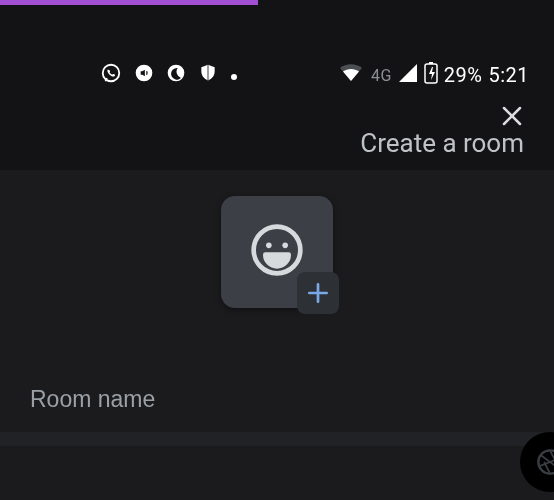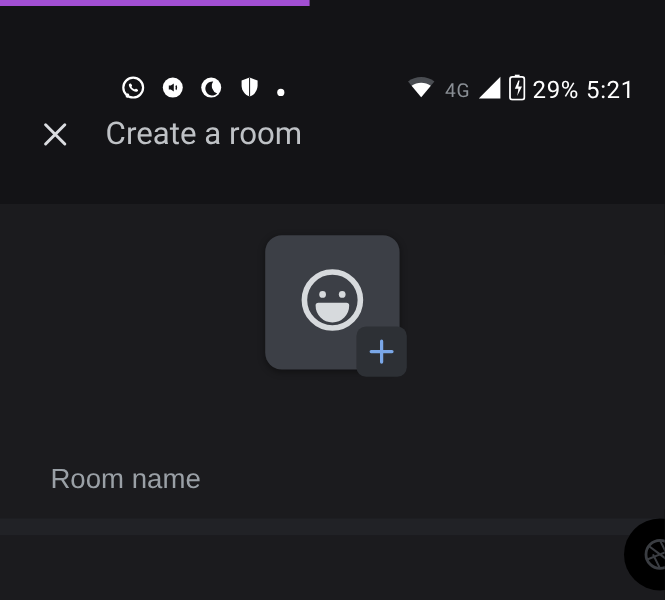--- a/index.html
+++ b/index.html
@@ -26,25 +26,26 @@
     align-items: center;
     padding: 0 25px 0 100px;
     color: #ffffff;
     margin-top: 44px;
   }
   .status-left { display: flex; align-items: center; gap: 12px; }
   .status-right { margin-left: auto; display: flex; align-items: center; gap: 6px; font-size: 20px; letter-spacing: 0.5px; }
   .net-label { color: #8a8f95; font-size: 16px; margin-left: 2px; }
   .app-bar {
     position: absolute;
-    top: 84px; left: 0; right: 0;
+    top: 104px; left: 0; right: 0;
     height: 56px;
     display: flex;
-    align-items: center;
+    align-items: flex-end;
     padding: 0 30px 0 34px;
+    flex-direction: column;
   }
   .close-btn { cursor: pointer; display: flex; align-items: center; justify-content: center; }
   .title { font-size: 26px; color: #bfc2c6; margin-left: 30px; font-weight: 400; }
   .next-btn { margin-left: auto; font-size: 21px; letter-spacing: 2px; color: #d7dadd; cursor: pointer; font-weight: 500; }
   .content {
     position: absolute;
     top: 170px; left: 0; right: 0; bottom: 0;
     background: #1b1b1e;
   }
   .avatar-zone {
@@ -70,21 +71,21 @@
     background: #2d3035;
     border-radius: 8px;
     display: flex;
     align-items: center;
     justify-content: center;
   }
   .input-row {
     position: absolute;
     left: 0; right: 0;
     top: 200px;
-    padding: 16px 42px;
+    padding: 16px 30px;
     text-decoration: underline;
   }
   .room-input {
     width: 100%;
     background: transparent;
     border: none;
     outline: none;
     font-size: 23px;
     color: #e8eaed;
   }

